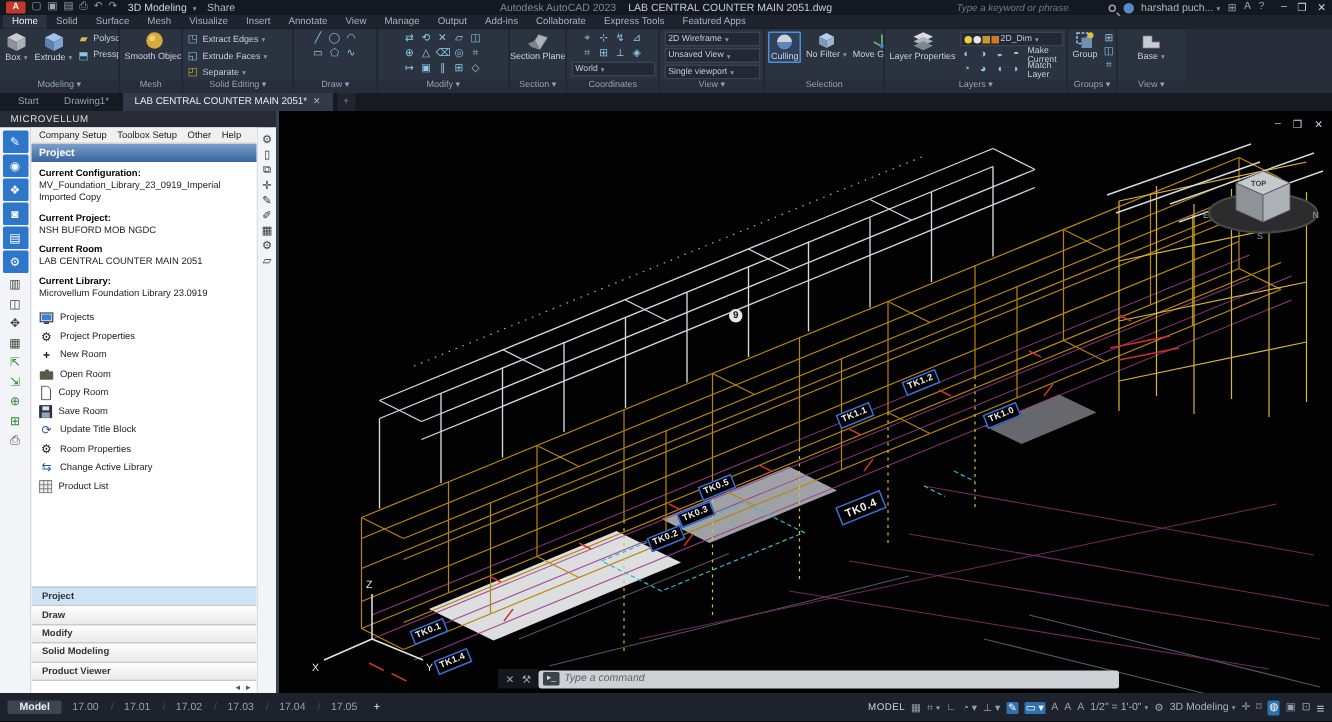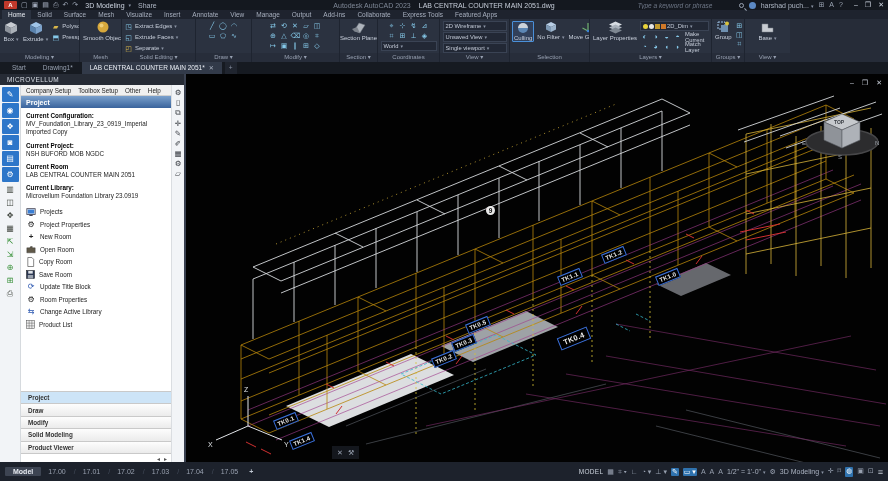--- a/index.html
+++ b/index.html
@@ -628,20 +628,24 @@
       <polygon points="24,28 42,36 42,54 24,46" fill="#8f9399" stroke="#5a5e64" stroke-width="0.6"></polygon>
       <polygon points="42,36 60,28 60,46 42,54" fill="#aeb2b8" stroke="#5a5e64" stroke-width="0.6"></polygon>
       <text x="34" y="30" font-size="5" fill="#3a3e44" font-weight="bold">TOP</text>
     </svg>
   </div>
 
   <div id="cmd-dock">
     <div class="cmd-left">
       <span>✕</span>
       <span>⚒</span>
+    </div>
+    <div class="cmd-wrap">
+      <span class="cmd-ico">▸_</span>
+      <input class="cmd-input" placeholder="Type a command" style="">
     </div>
   </div>
 </div>
 
 <div id="bottombar">
   <span class="model-tab">Model</span>
   <span class="sheets">
       <span>17.00</span>
       <span>17.01</span>
       <span>17.02</span>

